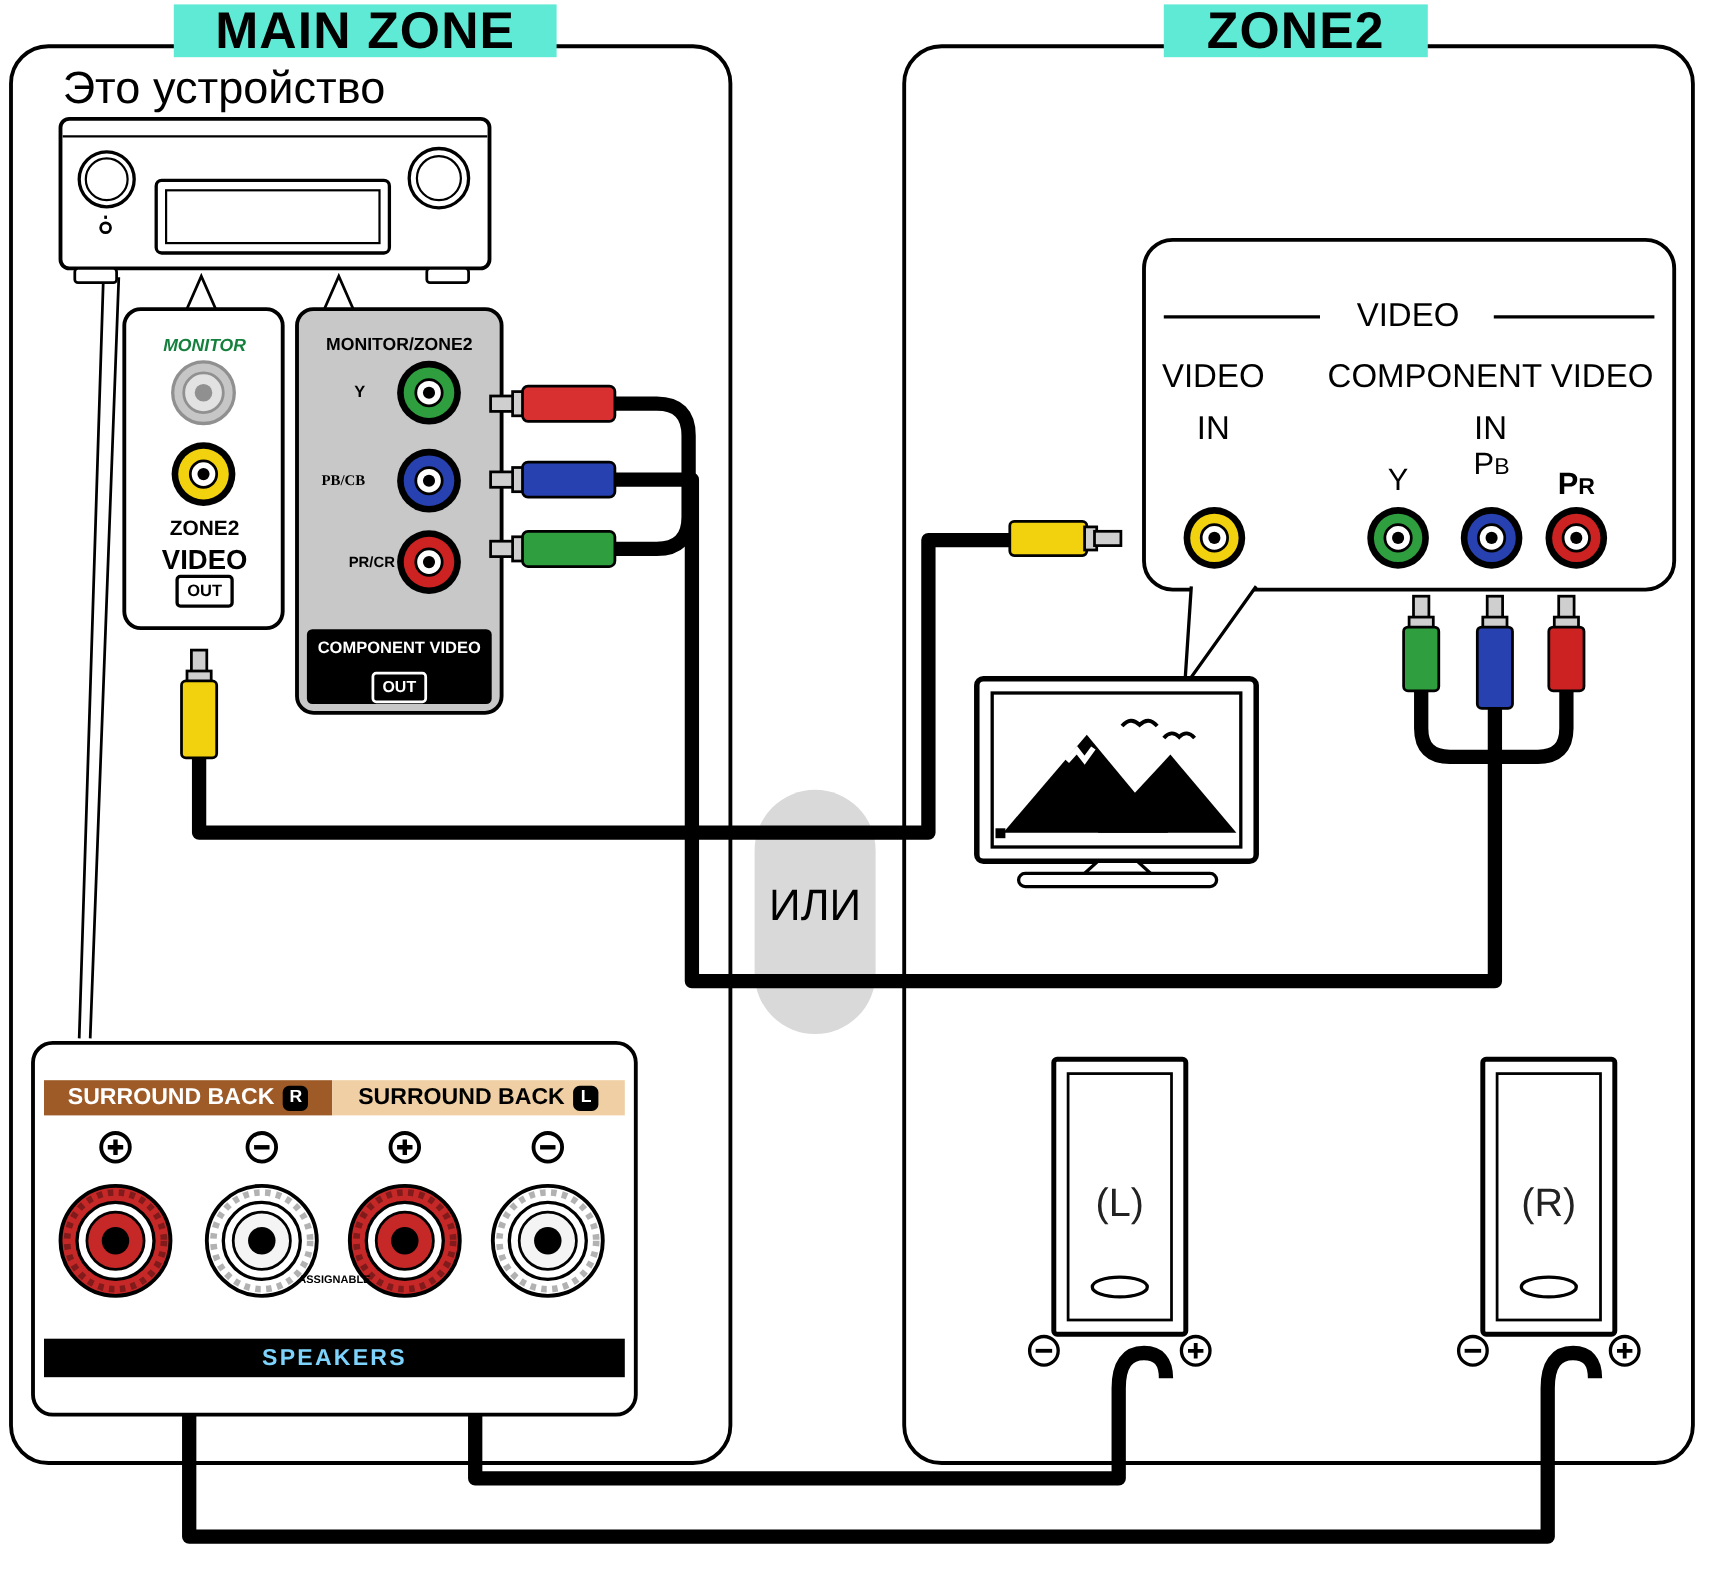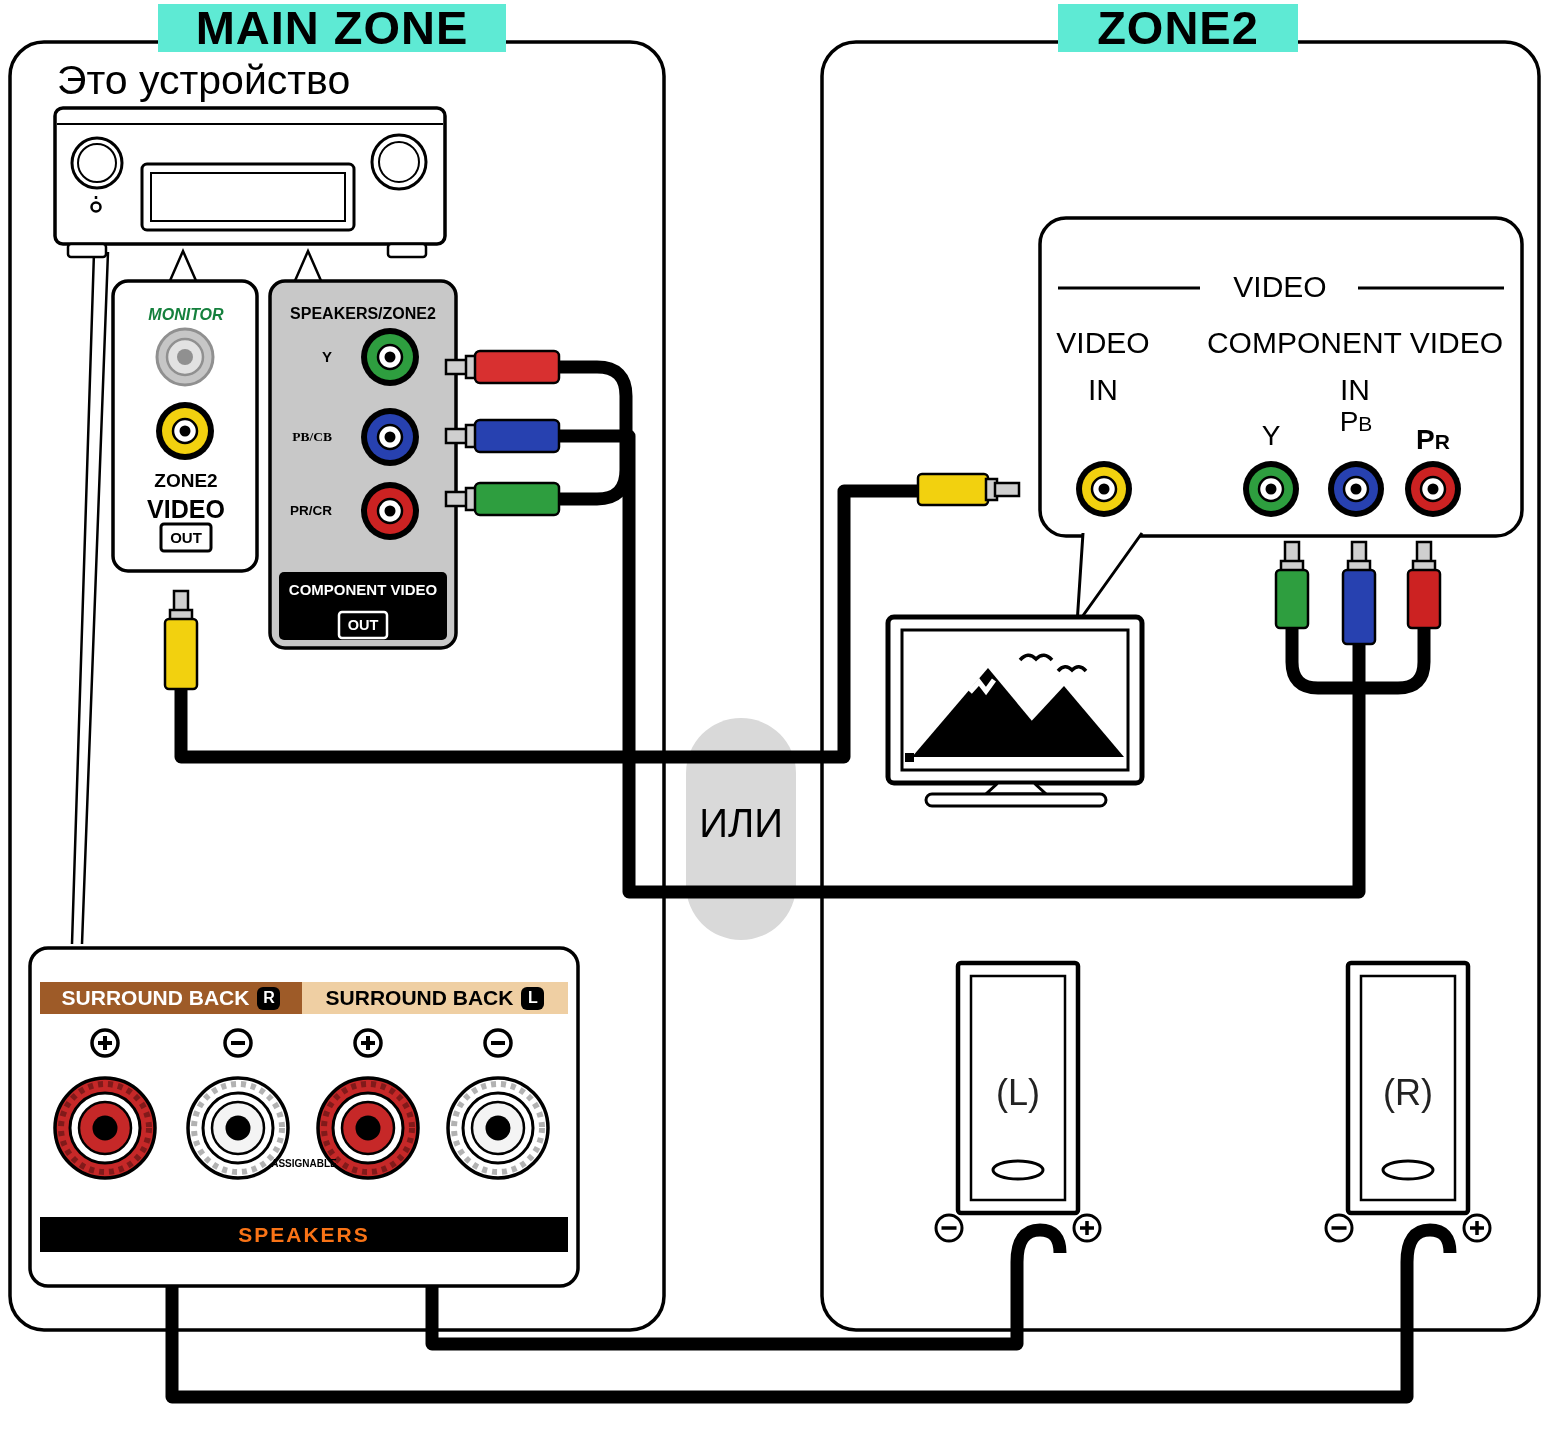--- a/index.html
+++ b/index.html
@@ -238,24 +238,24 @@
 <div class="t c zonetitle" style="left:158px;top:4px;width:348px;">MAIN ZONE</div>
 <div class="t c zonetitle" style="left:1058px;top:4px;width:240px;">ZONE2</div>
 
 <div class="t" style="left:57px;top:57px;font-size:41px;">Это устройство</div>
 
 <div class="t c b gray" style="left:127px;top:306px;width:118px;font-size:16px;">MONITOR</div>
 <div class="t c b" style="left:127px;top:470px;width:118px;font-size:19px;">ZONE2</div>
 <div class="t c b" style="left:127px;top:495px;width:118px;font-size:25px;">VIDEO</div>
 <div class="t c b" style="left:161px;top:529px;width:50px;font-size:15px;">OUT</div>
 
-<div class="t c b" style="left:272px;top:305px;width:182px;font-size:16px;">SPEAKERS/ZONE2</div>
+<div class="t c b" style="left:272px;top:305px;width:182px;font-size:16px;">MONITOR/ZONE2</div>
 <div class="t r b" style="left:280px;top:348px;width:52px;font-size:15px;">Y</div>
 <div class="t r b" style="left:268px;top:429px;width:64px;font-size:13.5px;font-family:Liberation Serif, serif;">PB/CB</div>
-<div class="t r b" style="left:268px;top:503px;width:64px;font-size:13.5px;">PR/CR</div>
+<div class="t r b" style="left:252px;top:503px;width:64px;font-size:13.5px;padding-left:43px;">PR/CR</div>
 <div class="t c b white" style="left:279px;top:581px;width:168px;font-size:15px;">COMPONENT VIDEO</div>
 <div class="t c b white" style="left:339px;top:617px;width:48px;font-size:14.5px;">OUT</div>
 
 <div class="t c" style="left:680px;top:801px;width:122px;font-size:40px;">ИЛИ</div>
 
 <div class="t c" style="left:1205px;top:270px;width:150px;font-size:30px;">VIDEO</div>
 <div class="t c" style="left:1042px;top:326px;width:122px;font-size:30px;">VIDEO</div>
 <div class="t c" style="left:1042px;top:373px;width:122px;font-size:30px;">IN</div>
 <div class="t c" style="left:1194px;top:326px;width:322px;font-size:30px;">COMPONENT VIDEO</div>
 <div class="t c" style="left:1294px;top:373px;width:122px;font-size:30px;">IN</div>
@@ -266,18 +266,18 @@
 <div class="hdr" style="left:40px;top:982px;width:262px;background:#9e5b28;color:#fff;">
   <span>SURROUND BACK</span>
   <span class="badge">R</span>
 </div>
 <div class="hdr" style="left:302px;top:982px;width:266px;background:#efcfa3;color:#000;">
   <span>SURROUND BACK</span>
   <span class="badge">L</span>
 </div>
 
 <div class="t c b" style="left:204px;top:1158px;width:200px;font-size:10px;">ASSIGNABLE</div>
-<div class="t c b" style="left:40px;top:1217px;width:528px;height:35px;line-height:35px;background:#000;color:#f97316;font-size:21px;letter-spacing:2px;">SPEAKERS</div>
+<div class="t c b" style="left:40px;top:1217px;width:528px;height:35px;line-height:35px;background:#000;color:#7dd3fc;font-size:21px;letter-spacing:2px;">SPEAKERS</div>
 
 <div class="t c" style="left:958px;top:1072px;width:120px;font-size:36px;color:#222;">(L)</div>
 <div class="t c" style="left:1348px;top:1072px;width:120px;font-size:36px;color:#222;">(R)</div>
 
 </div>
 
 </body></html>

